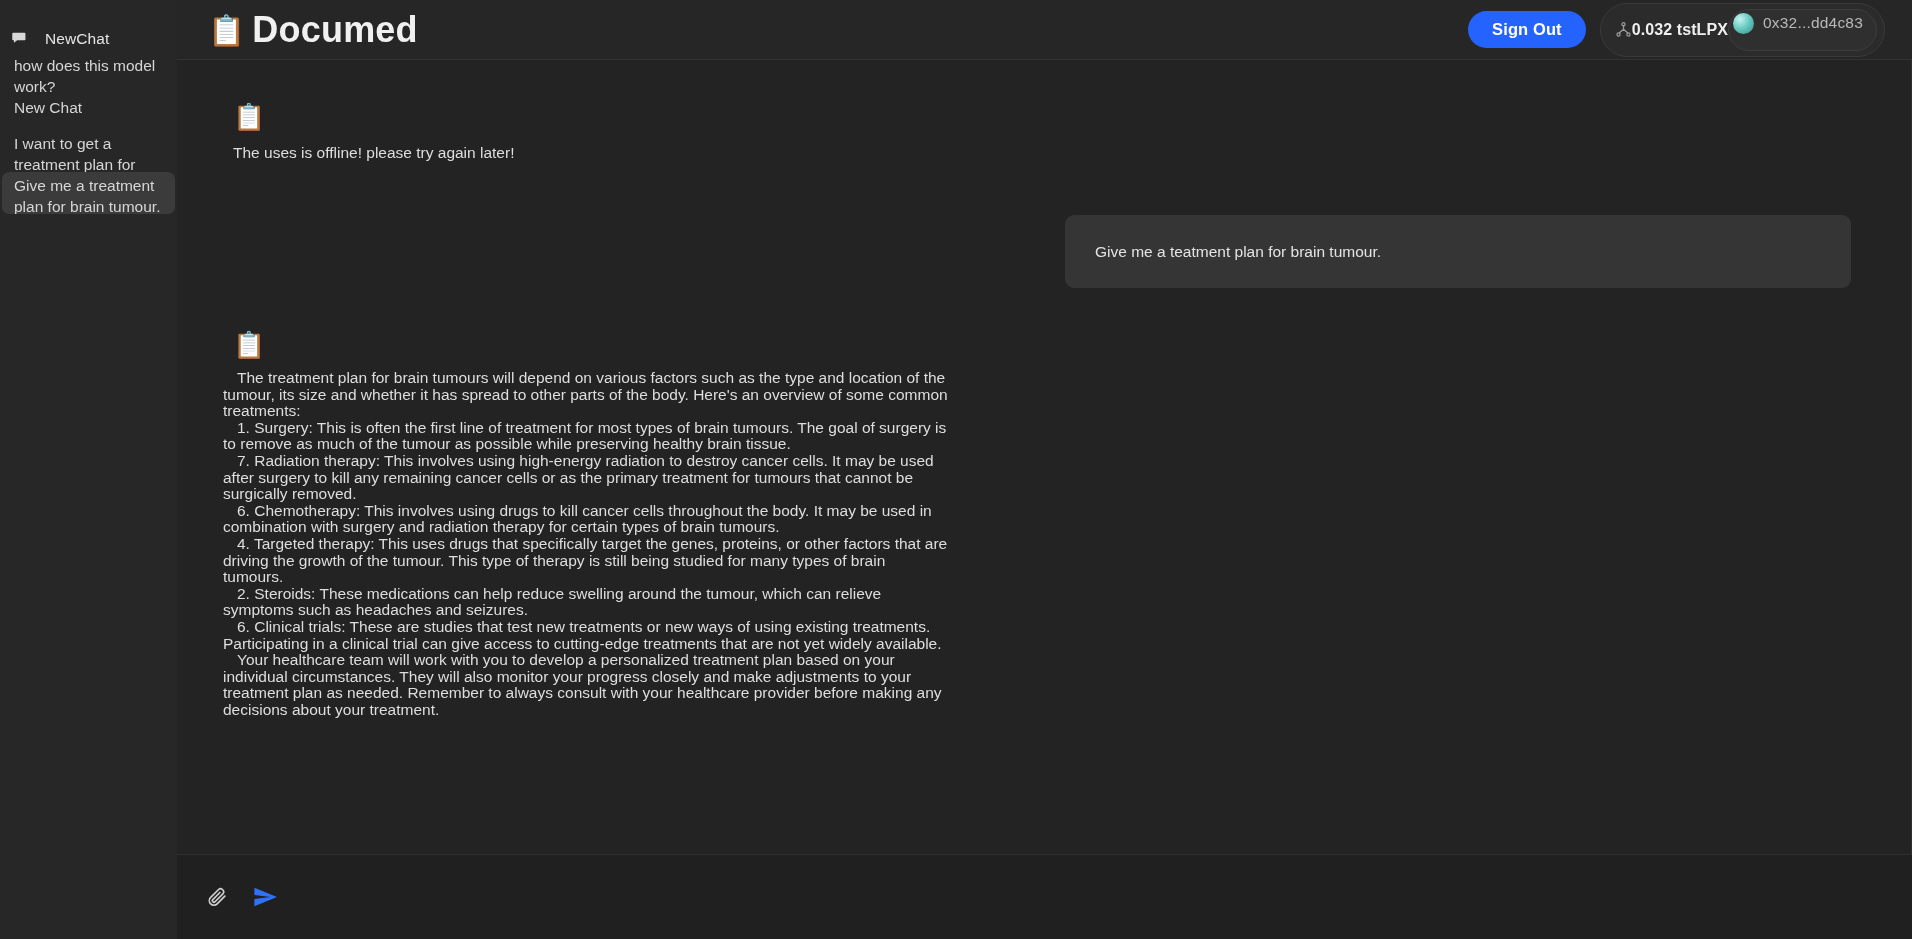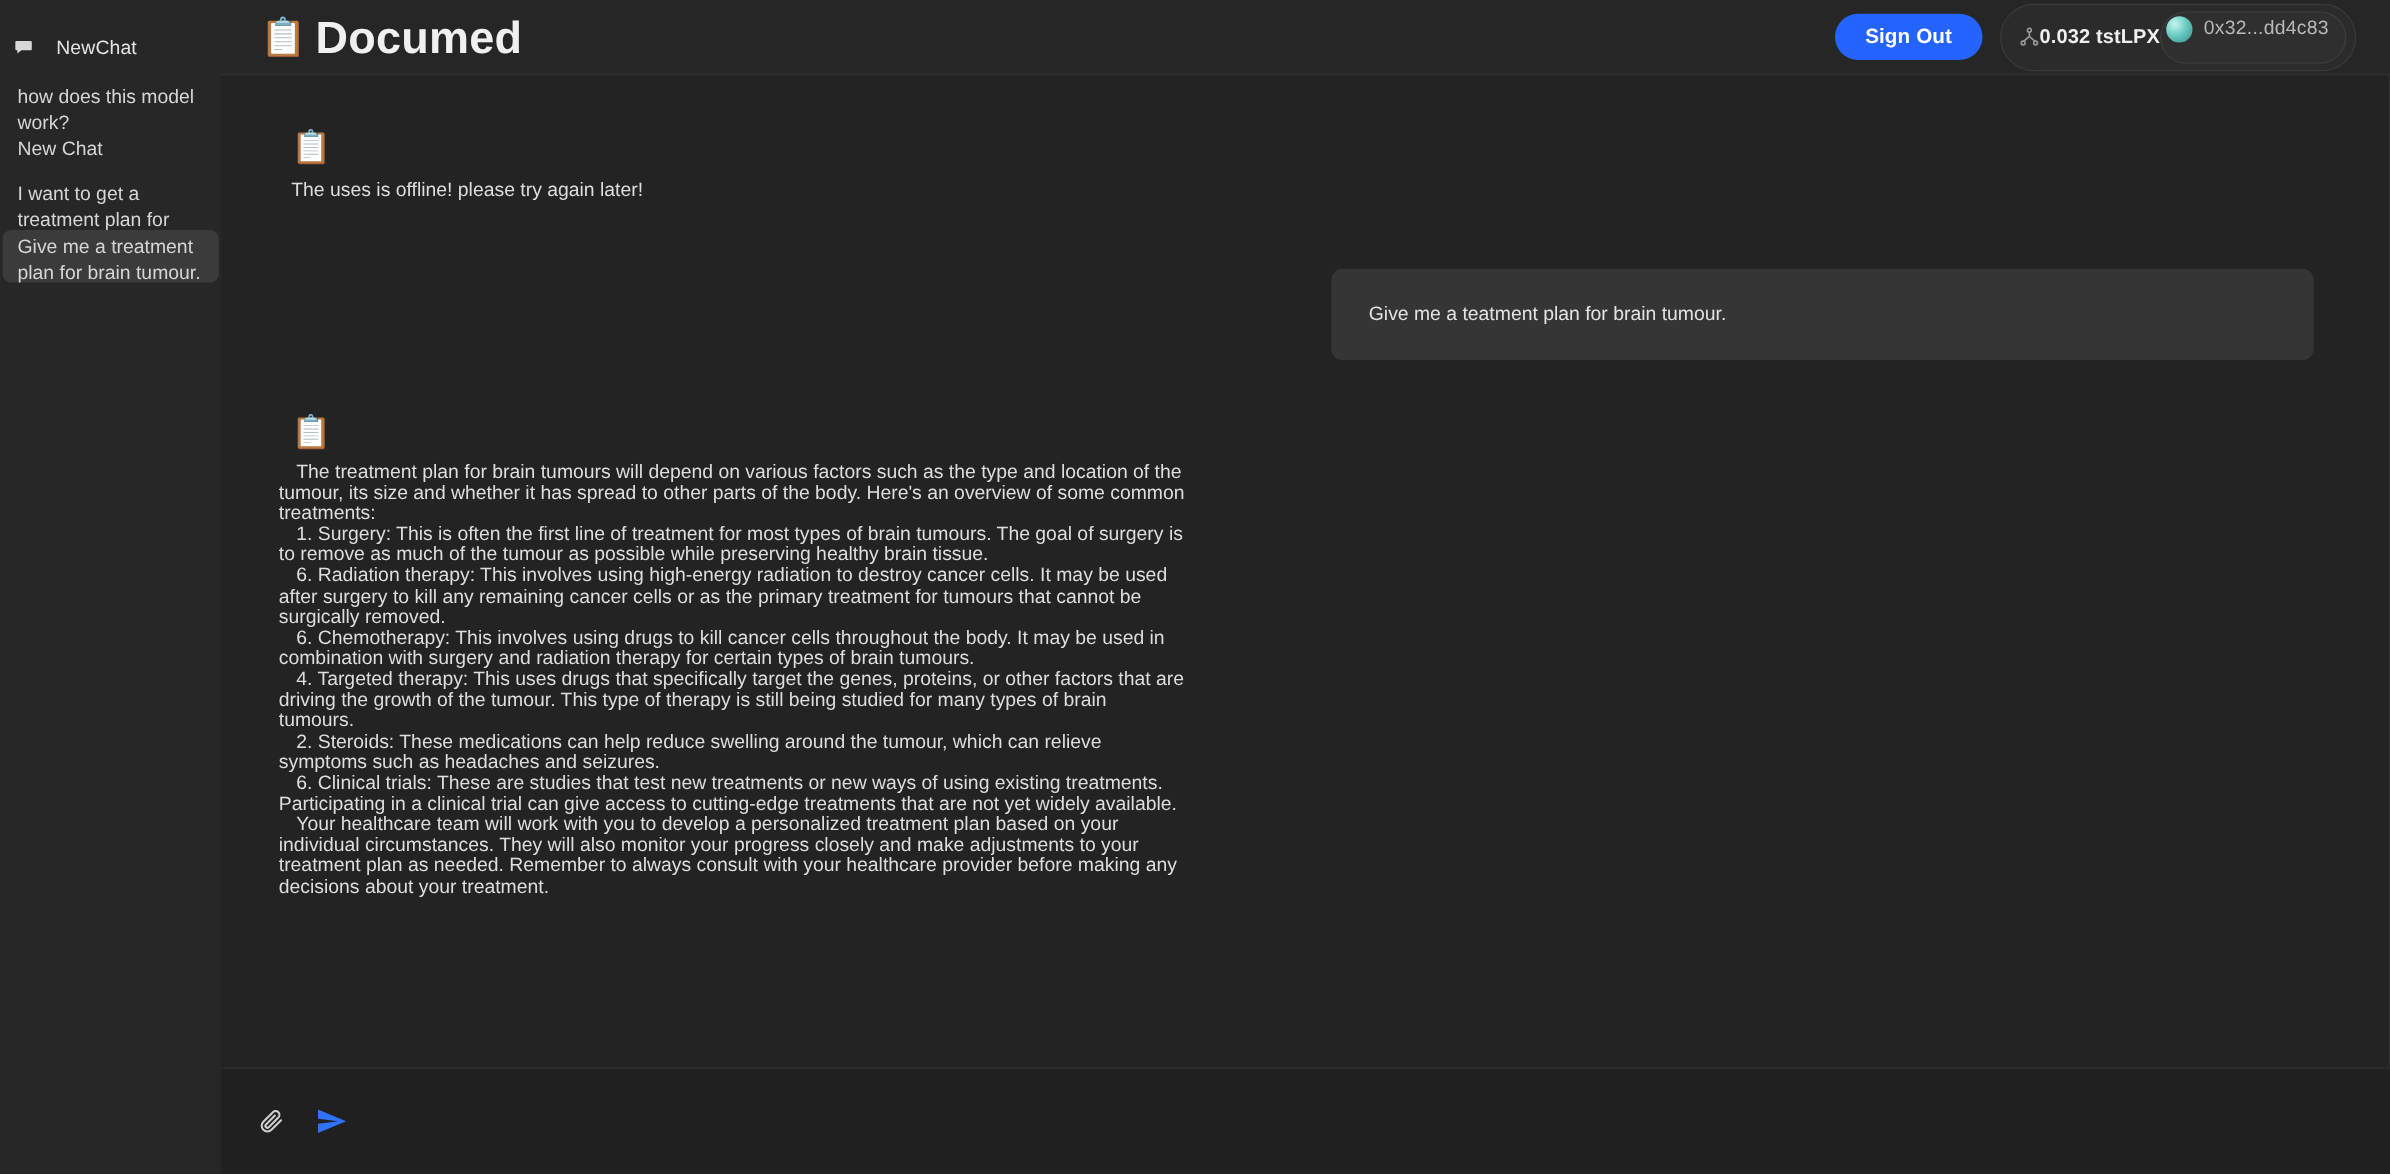--- a/index.html
+++ b/index.html
@@ -48,21 +48,20 @@
     flex: 0 0 17px;
   }
   .newchat-label {
     font-size: 15.5px;
     color: #e4e4e4;
     letter-spacing: .1px;
     white-space: nowrap;
   }
 
   .chat-list {
-    margin-top: 12px;
     position: relative;
   }
 
   .chat-item {
     position: relative;
     padding: 3px 12px;
     font-size: 15.5px;
     line-height: 21px;
     color: #d6d6d6;
     cursor: pointer;
@@ -360,21 +359,21 @@
 
         <div class="msg-user-row">
           <div class="user-bubble">Give me a teatment plan for brain tumour.</div>
         </div>
 
         <div class="msg-bot">
           <span class="bot-avatar">📋</span>
           <div class="long-answer">
             <p>The treatment plan for brain tumours will depend on various factors such as the type and location of the tumour, its size and whether it has spread to other parts of the body. Here's an overview of some common treatments:</p>
             <p>1. Surgery: This is often the first line of treatment for most types of brain tumours. The goal of surgery is to remove as much of the tumour as possible while preserving healthy brain tissue.</p>
-            <p>6. Radiation therapy: This involves using high-energy radiation to destroy cancer cells. It may be used after surgery to kill any remaining cancer cells or as the primary treatment for tumours that cannot be surgically removed.</p>
+            <p>7. Radiation therapy: This involves using high-energy radiation to destroy cancer cells. It may be used after surgery to kill any remaining cancer cells or as the primary treatment for tumours that cannot be surgically removed.</p>
             <p>6. Chemotherapy: This involves using drugs to kill cancer cells throughout the body. It may be used in combination with surgery and radiation therapy for certain types of brain tumours.</p>
             <p>4. Targeted therapy: This uses drugs that specifically target the genes, proteins, or other factors that are driving the growth of the tumour. This type of therapy is still being studied for many types of brain tumours.</p>
             <p>2. Steroids: These medications can help reduce swelling around the tumour, which can relieve symptoms such as headaches and seizures.</p>
             <p>6. Clinical trials: These are studies that test new treatments or new ways of using existing treatments. Participating in a clinical trial can give access to cutting-edge treatments that are not yet widely available.</p>
             <p>Your healthcare team will work with you to develop a personalized treatment plan based on your individual circumstances. They will also monitor your progress closely and make adjustments to your treatment plan as needed. Remember to always consult with your healthcare provider before making any decisions about your treatment.</p>
           </div>
         </div>
 
       </div>
 

